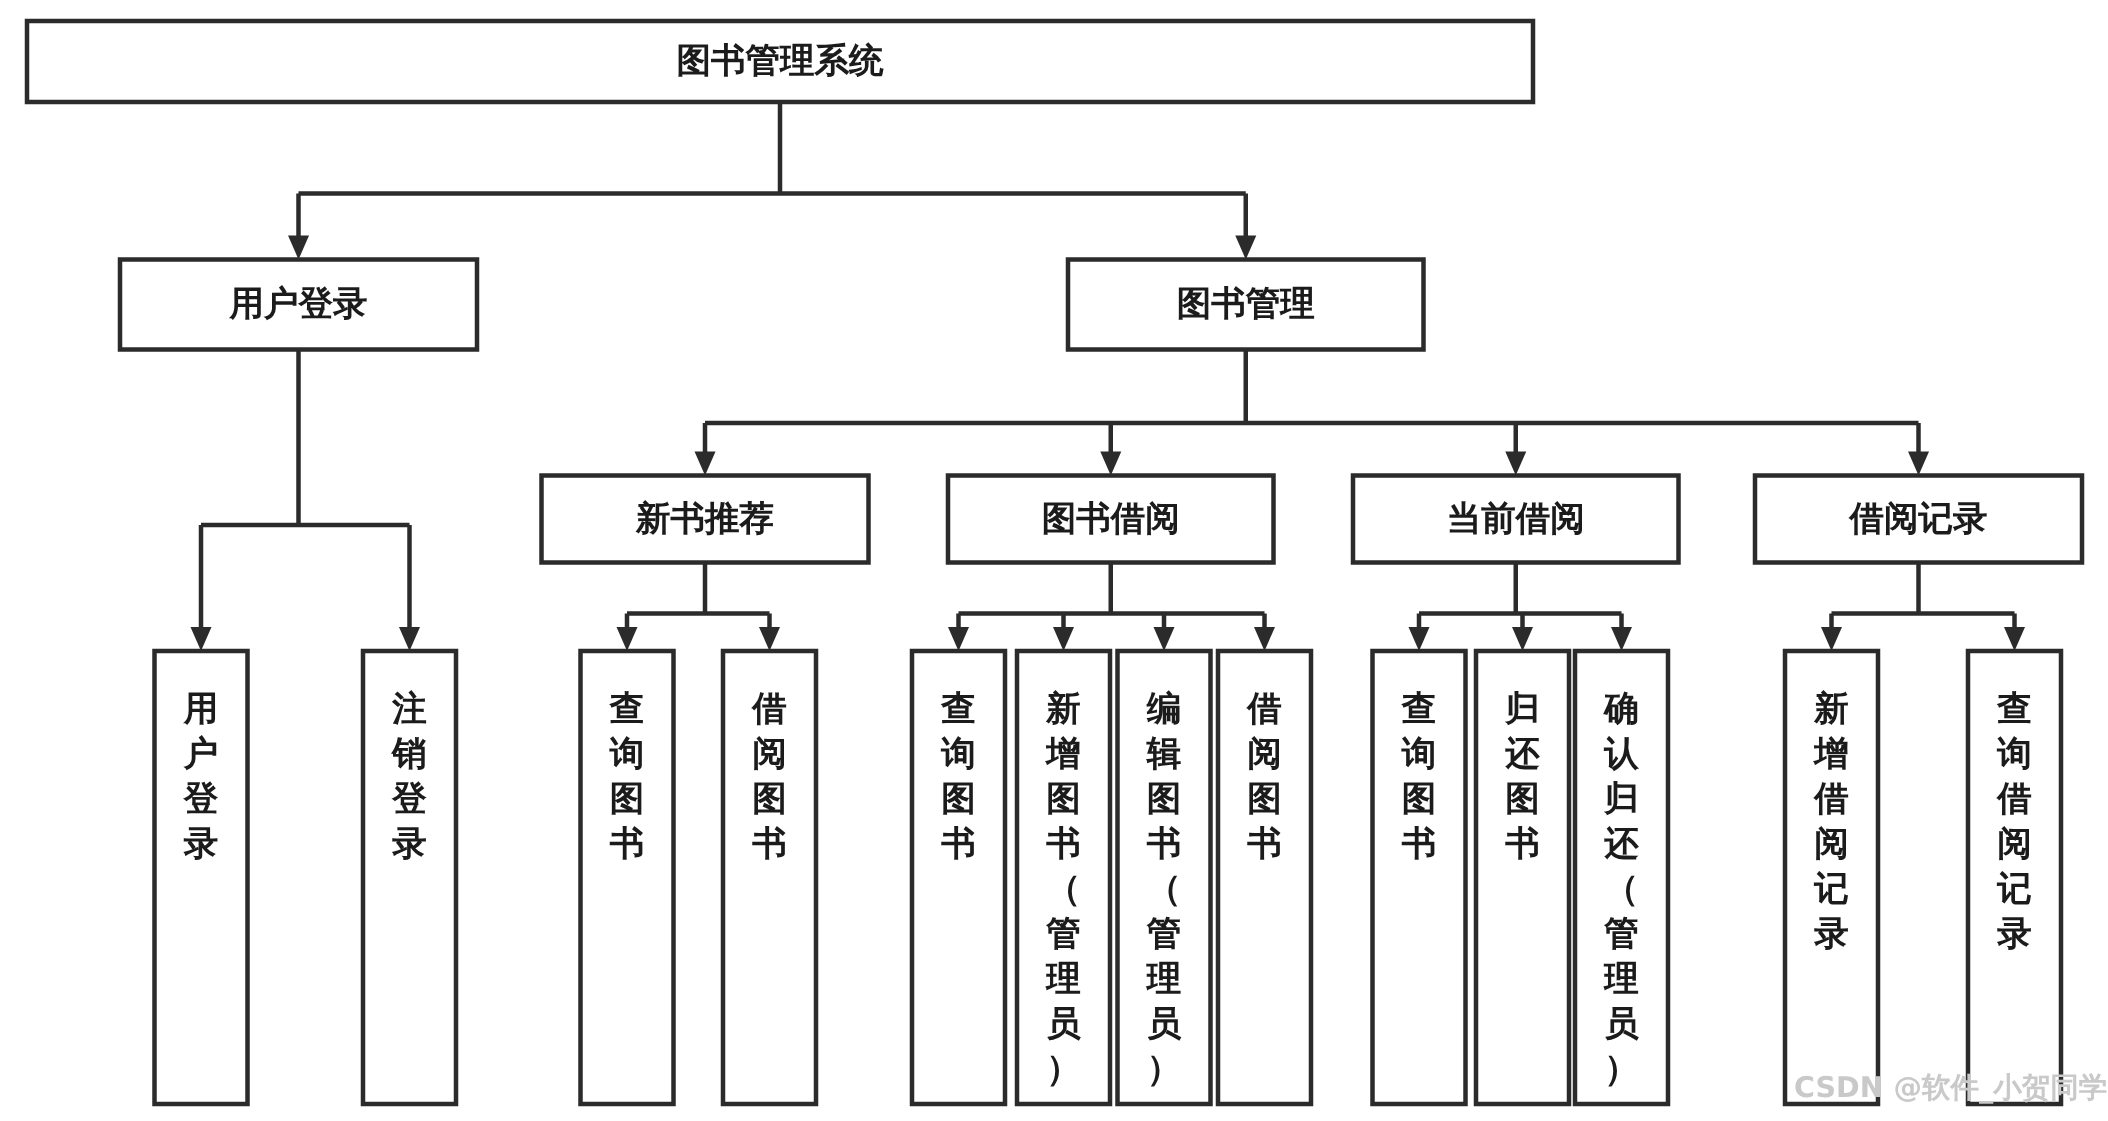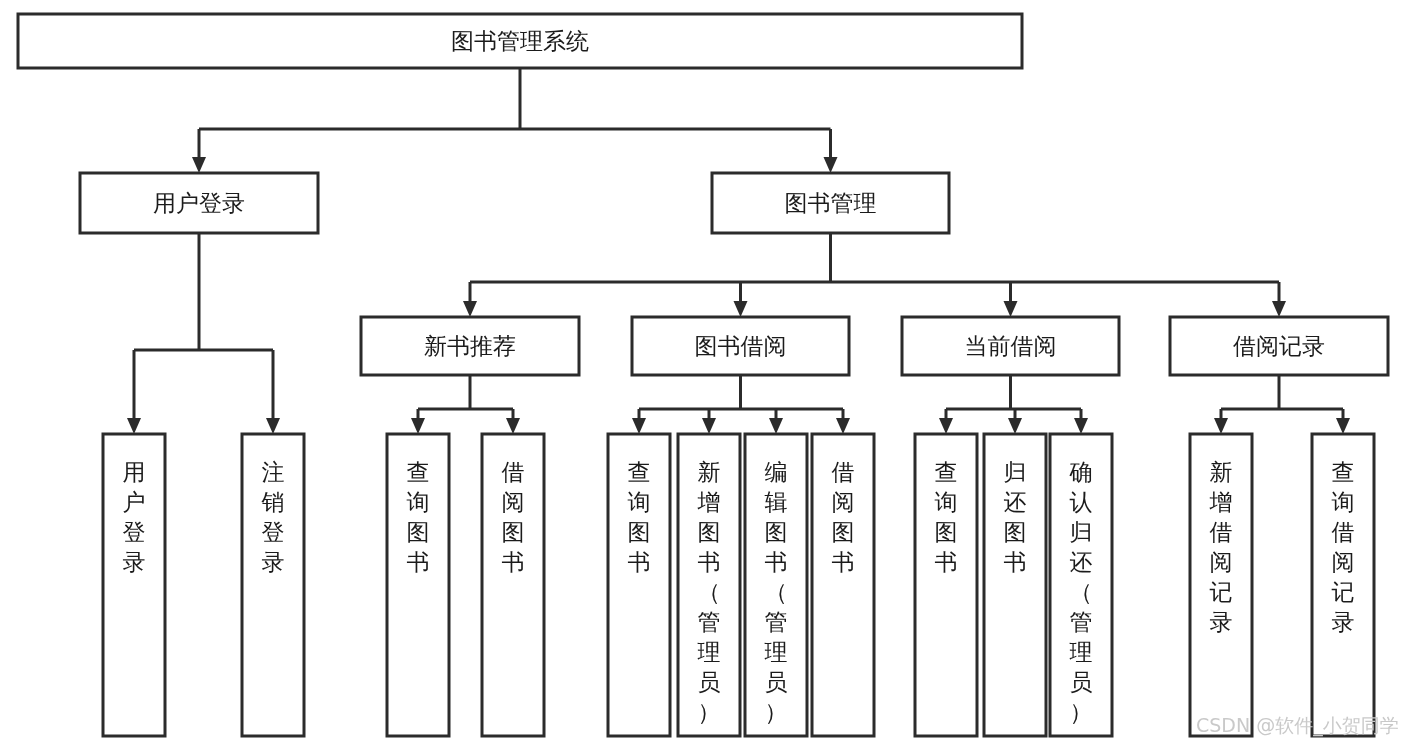--- a/index.html
+++ b/index.html
@@ -14,20 +14,21 @@
     position: relative;
     overflow: hidden;
     font-family: "DejaVu Sans", "Liberation Sans", sans-serif;
   }
   #diagram-root {
     position: absolute;
     left: 0;
     top: 0;
     width: 1405px;
     height: 635px;
+    font-weight: bold;
   }
   svg.diagram-canvas {
     display: block;
     width: 1405px;
     height: 747px;
     background: #ffffff;
   }
   .node-box {
     fill: #ffffff;
     stroke: #2b2b2b;

